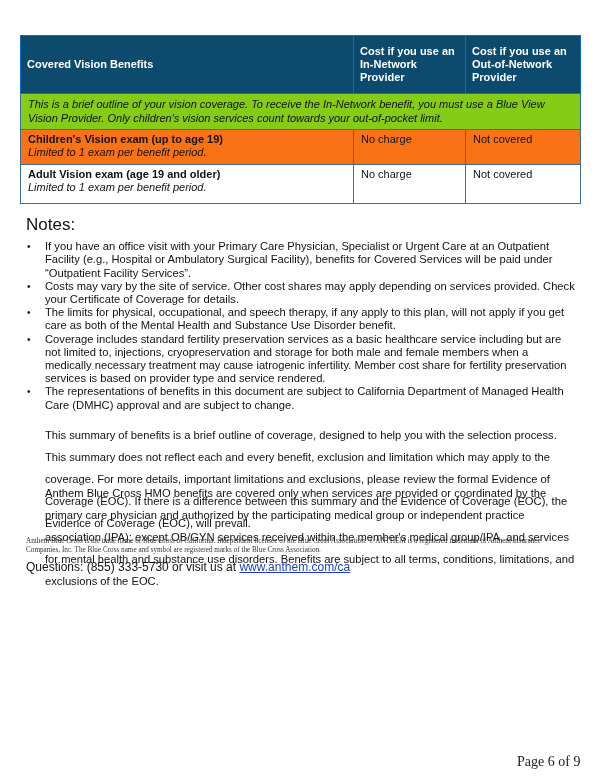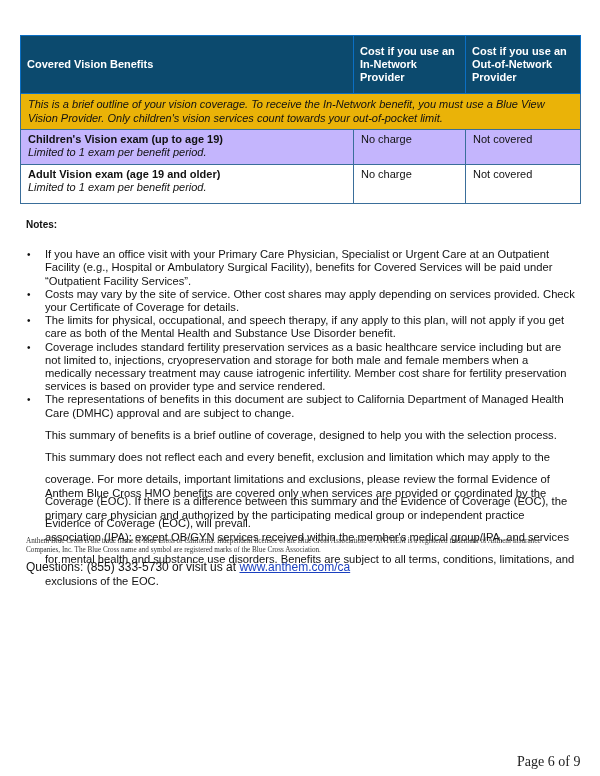--- a/index.html
+++ b/index.html
@@ -8,29 +8,29 @@
     .page { position: absolute; left: 0; top: 0; width: 600px; height: 776px; }
 
     table.benefits { position: absolute; left: 20px; top: 35px; width: 560px;
       border-collapse: collapse; font-size: 11px; table-layout: fixed; }
     table.benefits td, table.benefits th { border: 1px solid #3a6e9a; vertical-align: top; }
     table.benefits thead th { background: #0c4a6e; color: #fff; font-weight: bold;
       text-align: left; vertical-align: middle; padding: 2px 6px; height: 53px;
       line-height: 13px; border-color: #0b6fc4; font-size: 11px; }
     table.benefits thead th.c1 { }
     .intro td { font-style: italic; padding: 3px 6px 4px 7px; line-height: 14px;
-      border-left: 1px solid #3a6e9a; border-right: 1px solid #3a6e9a; background: #eab308; }
+      border-left: 1px solid #3a6e9a; border-right: 1px solid #3a6e9a; background: #84cc16; }
     .row td { padding: 3px 6px 5px 7px; line-height: 13px; }
-    .row.shaded td { background: #c4b5fd; }
+    .row.shaded td { background: #f97316; }
     .row .name { font-weight: bold; display: block; }
     .row .sub { font-style: italic; display: block; }
     .row.adult td { height: 30px; }
 
     .notes { position: absolute; left: 26px; top: 218px; width: 550px; font-size: 11.2px; line-height: 13.2px; }
-    .notes h3 { margin: 0 0 17px 0; font-size: 10px; font-weight: bold; }
+    .notes h3 { margin: 0 0 9px 0; font-size: 17px; font-weight: normal; }
     .notes ul { margin: 0; padding: 0; list-style: none; }
     .notes li { position: relative; padding-left: 19px; margin-bottom: 0; }
     .notes li .bullet { position: absolute; left: 1px; top: 0; font-size: 10px; }
     .para { position: absolute; left: 45px; width: 530px; 
       font-size: 11.2px; line-height: 22px; }
     .para1 { top: 413px; }
     .para2 { top: 471px; }
     .legal { position: absolute; left: 26px; top: 537px; width: 550px;
       font-family: Liberation Serif, serif; font-size: 7.2px; line-height: 9px; color: #333; }
     .questions { position: absolute; left: 26px; top: 560px; font-size: 12px; }

